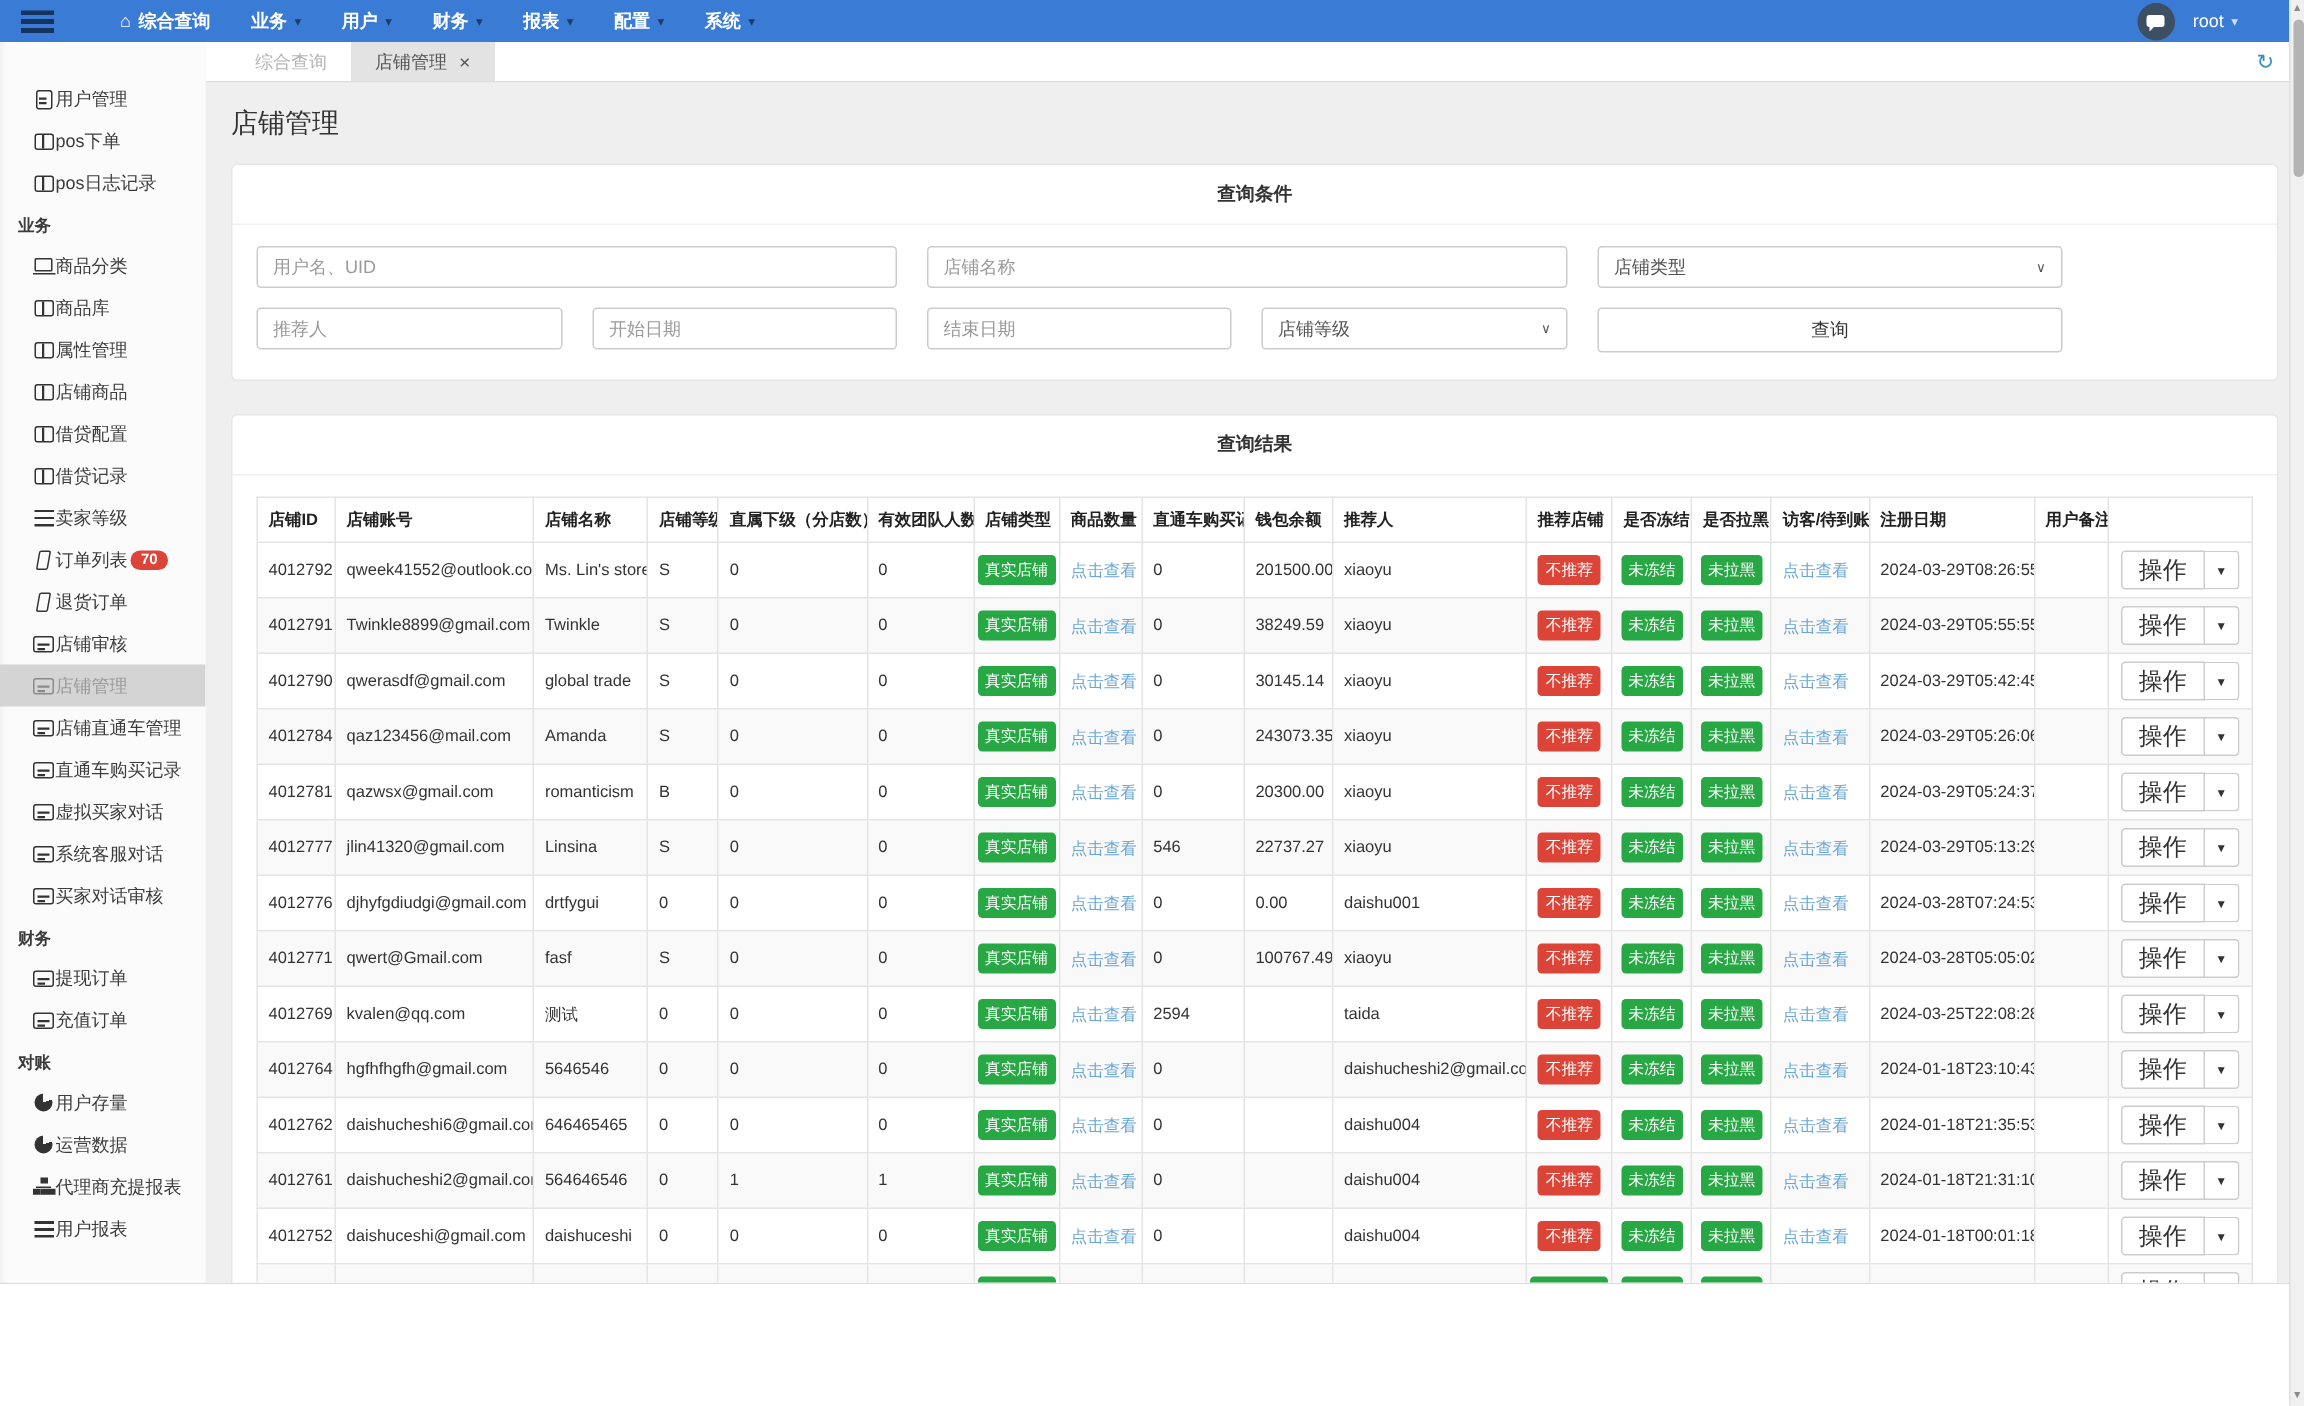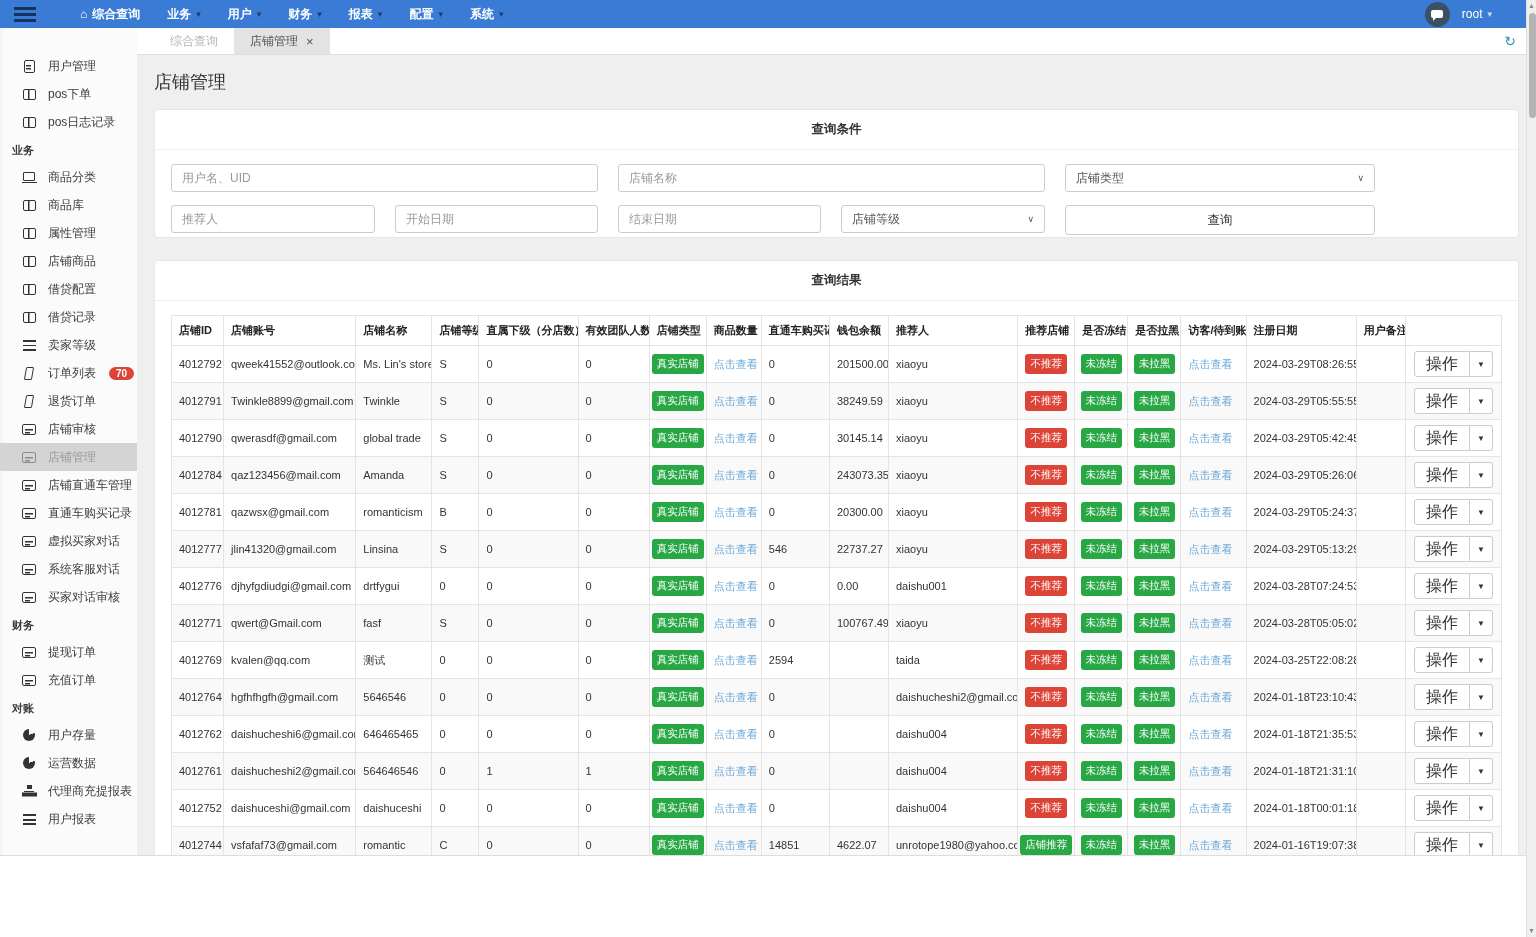--- a/index.html
+++ b/index.html
@@ -24,21 +24,21 @@
   .i-chat::after { content:""; position:absolute; left:2px; bottom:-3px; width:0; height:0;
     border:3px solid transparent; border-top-color:#fff; border-left-color:#fff; }
   .nav-user { color:#fff; font-weight:normal; font-size:12px; display:flex; gap:5px;
     align-items:center; cursor:pointer; }
   .nav-user .nav-caret{ color:rgba(255,255,255,.75); }
 
   
   .layout { display:flex; height:827px; }
   .sidebar { width:137px; background:#fbfbfb; padding-top:24px; flex:none;
     box-shadow:inset 6px 0 6px -6px rgba(0,0,0,.08); }
-  .side-item { height:28px; display:flex; align-items:center; gap:11px; padding-left:21px;
+  .side-item { height:28px; display:flex; align-items:center; padding-left:21px;
     font-size:12px; color:#3c3c3c; cursor:pointer; white-space:nowrap; }
   .side-item.active { background:#d4d4d4; color:#9a9a9a; }
   .side-item.active .sico { opacity:.45; }
   .side-section { font-size:11px; color:#3c3c3c; font-weight:bold; padding:7px 0 5px 12px; }
   .side-badge { background:var(--red,#dc4437); color:#fff; font-size:10px; border-radius:9px;
     padding:1px 7px; font-weight:bold; margin-left:2px; }
   .side-icon { width:16px; display:flex; justify-content:center; flex:none; }
 
   
   .sico { position:relative; display:inline-block; }
@@ -80,21 +80,21 @@
   .tab-close { font-size:13px; color:#555; line-height:1; cursor:pointer; }
   .tab-refresh { position:absolute; right:20px; top:0; height:100%; display:flex;
     align-items:center; color:#3c8dbc; font-size:14px; cursor:pointer; }
 
   .page { padding:13px 17px 0; overflow:hidden; }
   .page-title { font-size:18px; font-weight:400; color:#333; margin:2px 0 15px; }
 
   .card { background:#fff; border:1px solid #e6e6e6; border-radius:4px; margin-bottom:22px; }
   .card-header { padding:11px 16px; font-size:12.5px; font-weight:bold; color:#333;
     border-bottom:1px solid #f0f0f0;text-align:center; }
-  .card-body { padding:14px 16px 2px; }
+  .card-body { padding:14px 16px 18px; }
 
   .qgrid { display:grid; grid-template-columns:204px 203px 203px 204px 310px;
     gap:13px 20px; max-width:1204px; }
   .span2 { grid-column:span 2; }
   .inp { height:28px; border:1px solid #ccc; border-radius:3px; padding:0 10px; font-size:12px;
     color:#333; background:#fff; outline:none; width:100%;
     font-family:"Liberation Sans","DejaVu Sans",sans-serif; }
   .inp::placeholder { color:#999; }
   .sel { height:28px; border:1px solid #ccc; border-radius:3px; background:#fff; display:flex;
     align-items:center; justify-content:space-between; padding:0 10px; font-size:12px;

